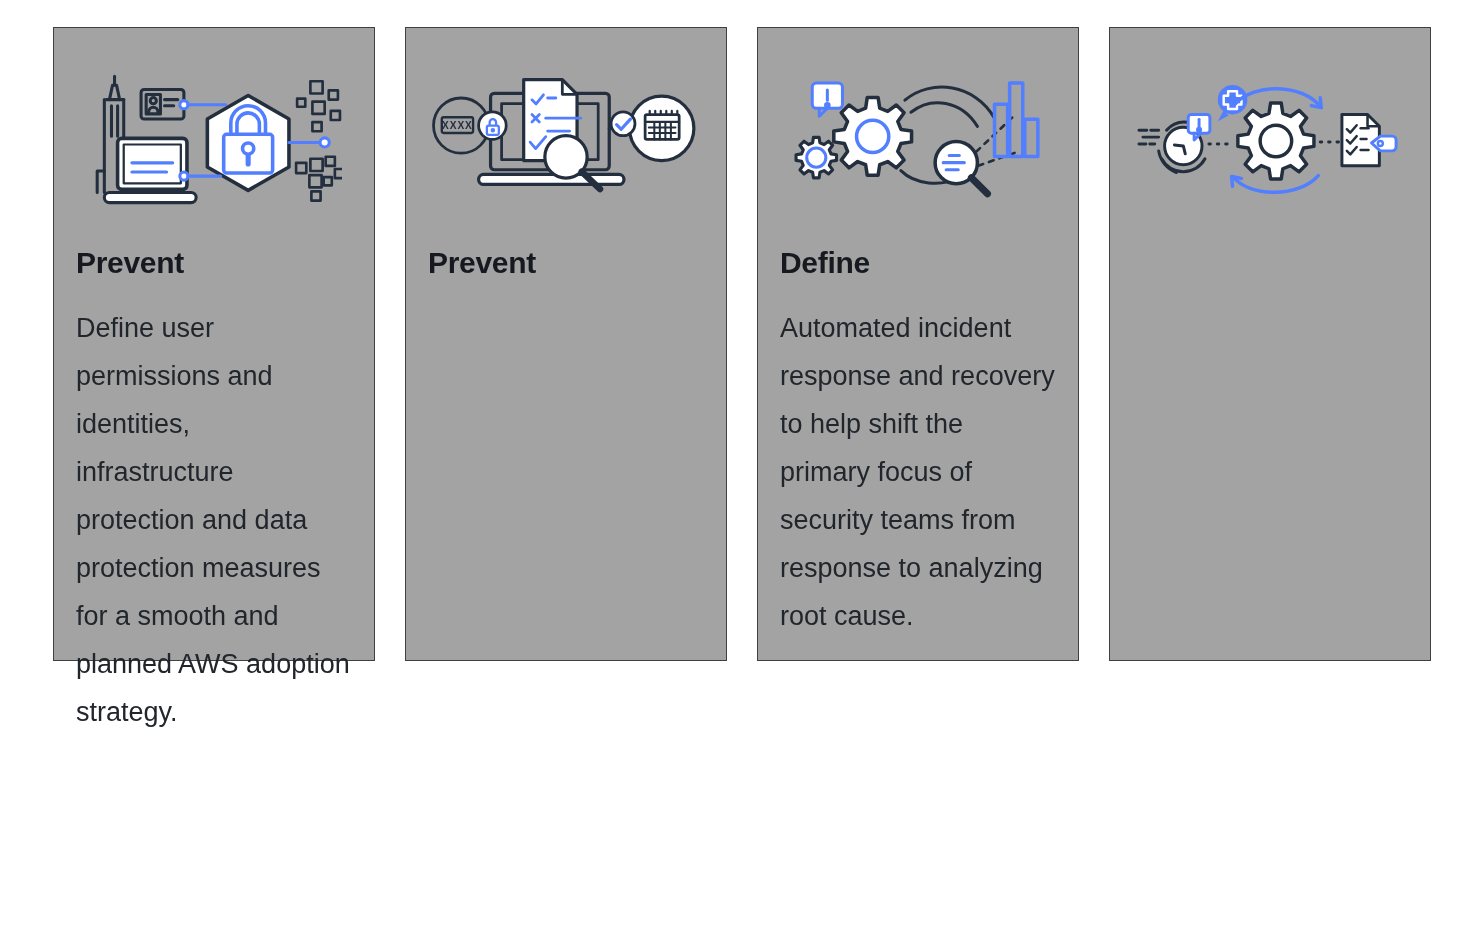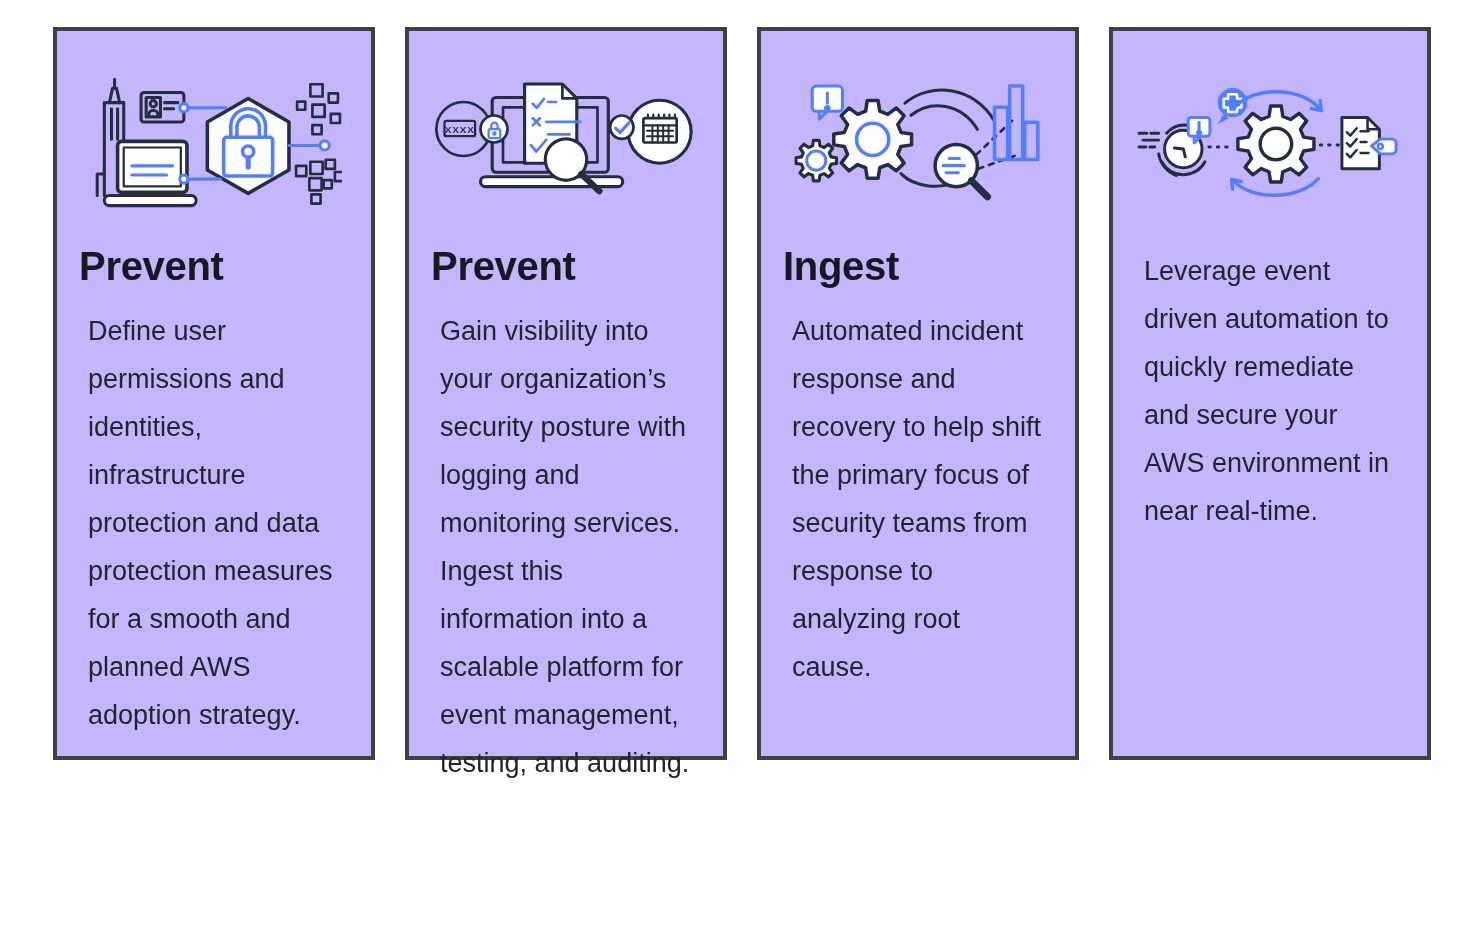--- a/index.html
+++ b/index.html
@@ -6,43 +6,43 @@
   body { width:1473px; height:941px; font-family:"Liberation Sans", sans-serif; overflow:hidden; }
   .cards-row {
     display:flex;
     gap:30px;
     padding:27px 38px 16px 53px;
     box-sizing:border-box;
   }
   .card {
     width:322px;
     min-width:322px;
-    height:733px;
-    border:4px solid #404040;
-    background:#c4b5fd;
+    height:634px;
+    border:1px solid #404040;
+    background:#a3a3a3;
     box-sizing:border-box;
     padding:46px 22px 0 22px;
   }
   .icon-wrap {
     height:140px;
     display:flex;
     align-items:center;
     justify-content:center;
     margin-bottom:30px;
   }
   .card h2 {
     margin:0 0 22px 0;
-    font-size:40px;
+    font-size:30px;
     line-height:38px;
     font-weight:700;
     color:#16191f;
     letter-spacing:-0.3px;
   }
   .card p {
-    margin:9px;
+    margin:0;
     font-size:27px;
     line-height:48px;
     color:#21262d;
   }
   svg { display:block; }
   svg text { font-family:"Liberation Sans", sans-serif; }
 </style>
 </head>
 <body>
 
@@ -157,21 +157,20 @@
           <path d="M236 46 H273" stroke-width="2.4"></path>
           <path d="M241 38 v-4 M247 38 v-4 M253 38 v-4 M259 38 v-4 M265 38 v-4 M271 38 v-4" stroke-width="2.4"></path>
           <path d="M240 52 h29 M240 58 h29" stroke-width="2.2"></path>
           <path d="M246 46 v19 M252 46 v19 M258 46 v19 M264 46 v19" stroke-width="2.2"></path>
         </g>
         <circle cx="212" cy="48" r="13" fill="#ffffff" stroke="#232f3e" stroke-width="3"></circle>
         <path d="M205 49 l5 5 l10 -11" fill="none" stroke="#527fff" stroke-width="3.5" stroke-linecap="round" stroke-linejoin="round"></path>
       </svg>
     </div>
     <h2>Prevent</h2>
-    <p>Gain visibility into your organization’s security posture with logging and monitoring services. Ingest this information into a scalable platform for event management, testing, and auditing.</p>
   </div>
 
   <div class="card">
     <div class="icon-wrap">
       <svg width="252" height="141" viewBox="0 0 250 140">
 
         <g fill="none" stroke="#527fff" stroke-width="3" stroke-linecap="round" stroke-linejoin="round">
           <rect x="20" y="9" width="30" height="25" rx="4" fill="#ffffff"></rect>
           <path d="M27 34 v8 l8 -8"></path>
           <path d="M35 16 V26"></path>
@@ -203,21 +202,21 @@
           <path d="M185 91 L222 78"></path>
         </g>
 
         <g fill="none" stroke="#527fff" stroke-width="3.5" stroke-linejoin="round">
           <rect x="201" y="30" width="13" height="52"></rect>
           <rect x="216" y="9" width="13" height="73"></rect>
           <rect x="231" y="45" width="13" height="37"></rect>
         </g>
       </svg>
     </div>
-    <h2>Ingest</h2>
+    <h2>Define</h2>
     <p>Automated incident response and recovery to help shift the primary focus of security teams from response to analyzing root cause.</p>
   </div>
 
   <div class="card">
     <div class="icon-wrap">
       <svg width="266" height="138" viewBox="0 0 270 140">
 
         <g fill="none" stroke="#232f3e" stroke-width="3" stroke-linecap="round">
           <path d="M2 56 h8 M14 56 h8"></path>
           <path d="M6 63 h16"></path>
@@ -266,16 +265,15 @@
           <path d="M213 77 l3.5 3.5 l6.5 -7.5"></path>
           <path d="M227 54 h8"></path>
           <path d="M227 65 h6"></path>
           <path d="M227 76 h8"></path>
         </g>
 
         <path d="M238 69 L247 62 H259 A4 4 0 0 1 263 66 V73 A4 4 0 0 1 259 77 H247 Z" fill="#ffffff" stroke="#527fff" stroke-width="3" stroke-linejoin="round"></path>
         <circle cx="247" cy="69.5" r="2.5" fill="none" stroke="#527fff" stroke-width="2.5"></circle>
       </svg>
     </div>
-    <p>Leverage event driven automation to quickly remediate and secure your AWS environment in near real-time.</p>
   </div>
 
 </div>
 
 </body></html>

